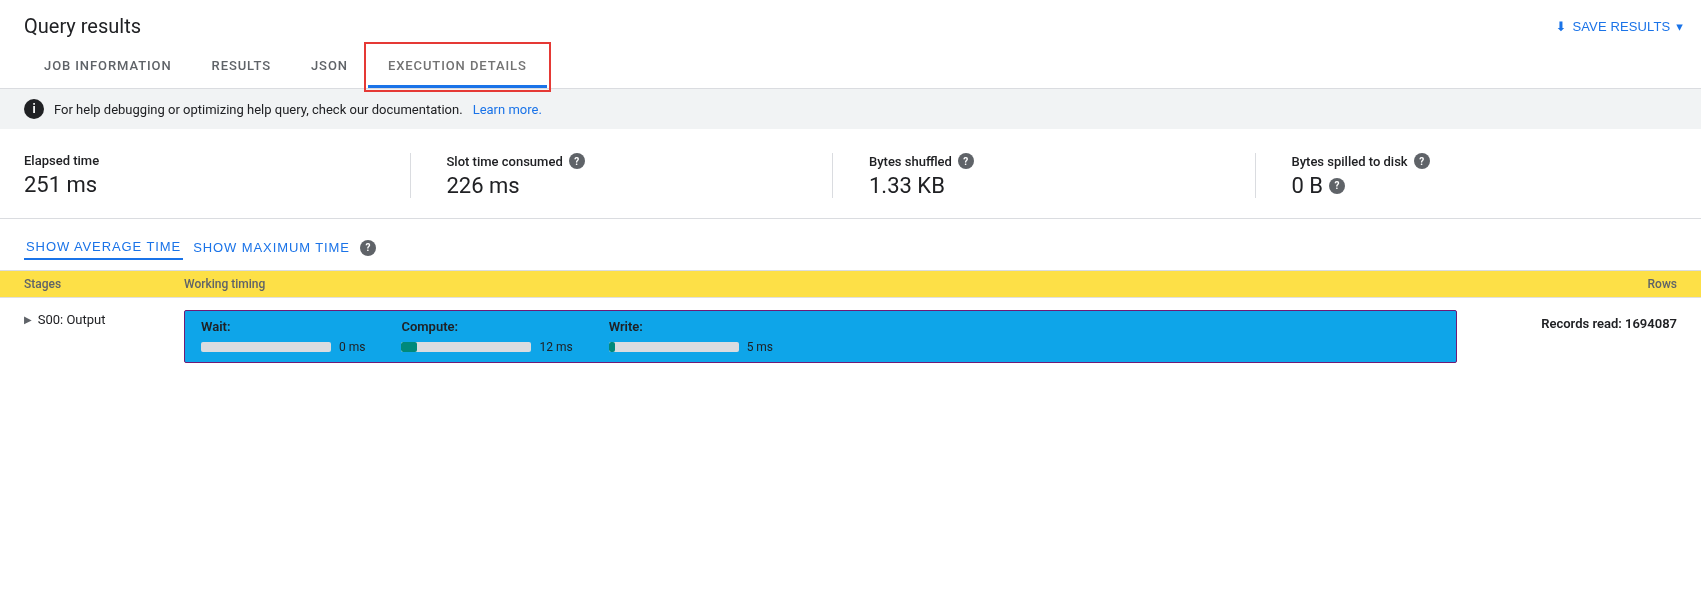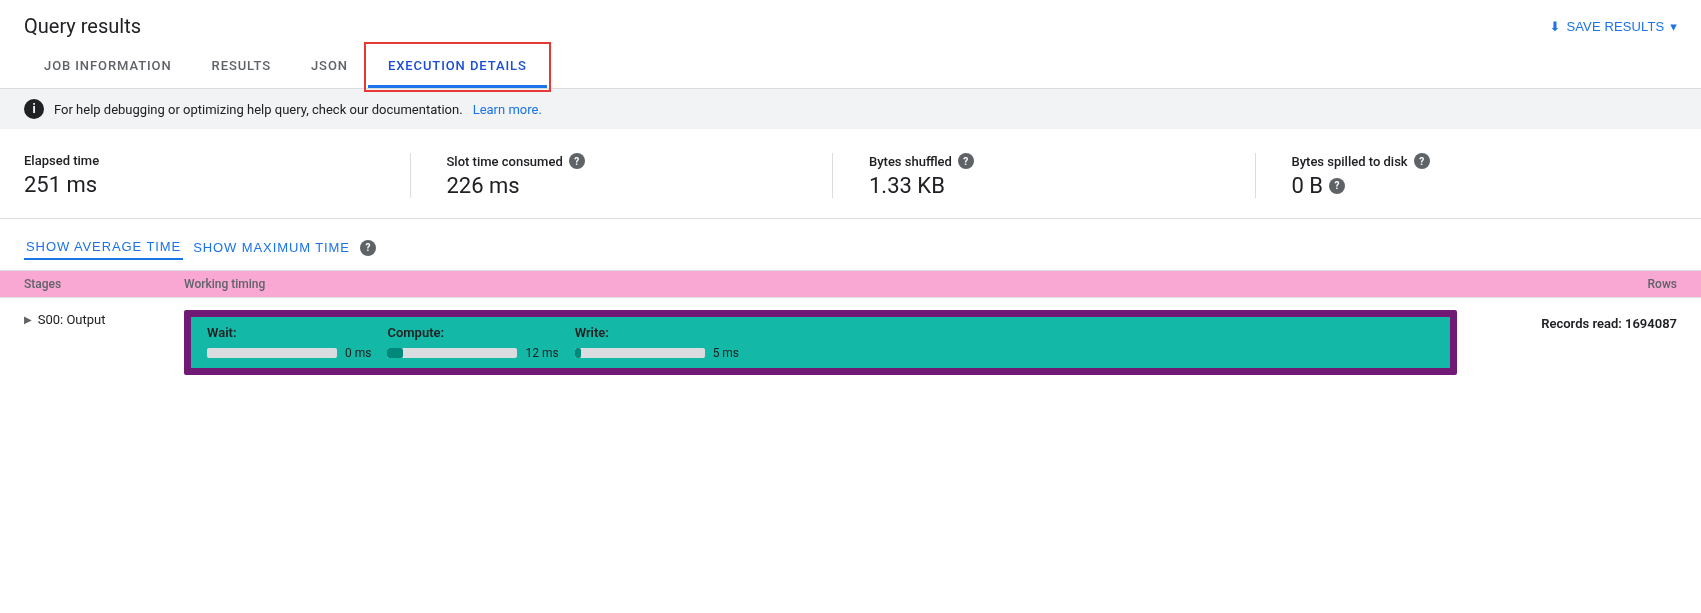--- a/index.html
+++ b/index.html
@@ -7,21 +7,21 @@
       font-family: 'Google Sans', Roboto, Arial, sans-serif;
       font-size: 14px;
       color: #202124;
       background: #fff;
     }
 
     .header {
       display: flex;
       align-items: center;
       justify-content: space-between;
-      padding: 14px 24px 8px 24px;
+      padding: 14px 18px 8px 24px;
     }
     .header-title {
       font-size: 20px;
       font-weight: 400;
       color: #202124;
     }
     .save-results-btn {
       display: flex;
       align-items: center;
       gap: 6px;
@@ -46,21 +46,21 @@
       font-size: 13px;
       font-weight: 500;
       letter-spacing: 0.07em;
       color: #5f6368;
       cursor: pointer;
       text-transform: uppercase;
       border-bottom: 3px solid transparent;
       white-space: nowrap;
     }
     .tab.active {
-      color: #1d4ed8;
+      color: #737373;
       border-bottom: 3px solid #1a73e8;
       outline: 2px solid #e53935;
       outline-offset: 2px;
     }
 
     .info-banner {
       background: #f1f3f4;
       padding: 10px 24px;
       display: flex;
       align-items: center;
@@ -149,21 +149,21 @@
       text-transform: uppercase;
       background: none;
       border: none;
       cursor: pointer;
       padding: 4px 2px;
     }
     .time-btn.active {
       border-bottom: 2px solid #1a73e8;
     }
     .stages-header {
-      background: #f9a8d4;
+      background: #fde047;
       padding: 6px 24px;
       display: flex;
       align-items: flex-end;
       border-top: 1px solid #dadce0;
     }
     .stage-col-stages {
       width: 160px;
       font-size: 12px;
       color: #5f6368;
       font-weight: 500;
@@ -204,25 +204,25 @@
     }
 
     .timing-detail {
       flex: 1;
       display: flex;
       flex-direction: column;
       gap: 4px;
     }
     .timing-section-inner {
       display: flex;
-      gap: 16px;
+      gap: 36px;
       align-items: flex-start;
       padding: 8px 16px;
-      background: #14b8a6;
-      border: 7px solid #701a75;
+      background: #0ea5e9;
+      border: 1px solid #701a75;
       border-radius: 2px;
     }
     .timing-block {
       display: flex;
       flex-direction: column;
       gap: 6px;
       min-width: 160px;
     }
     .timing-block-label {
       font-size: 13px;

